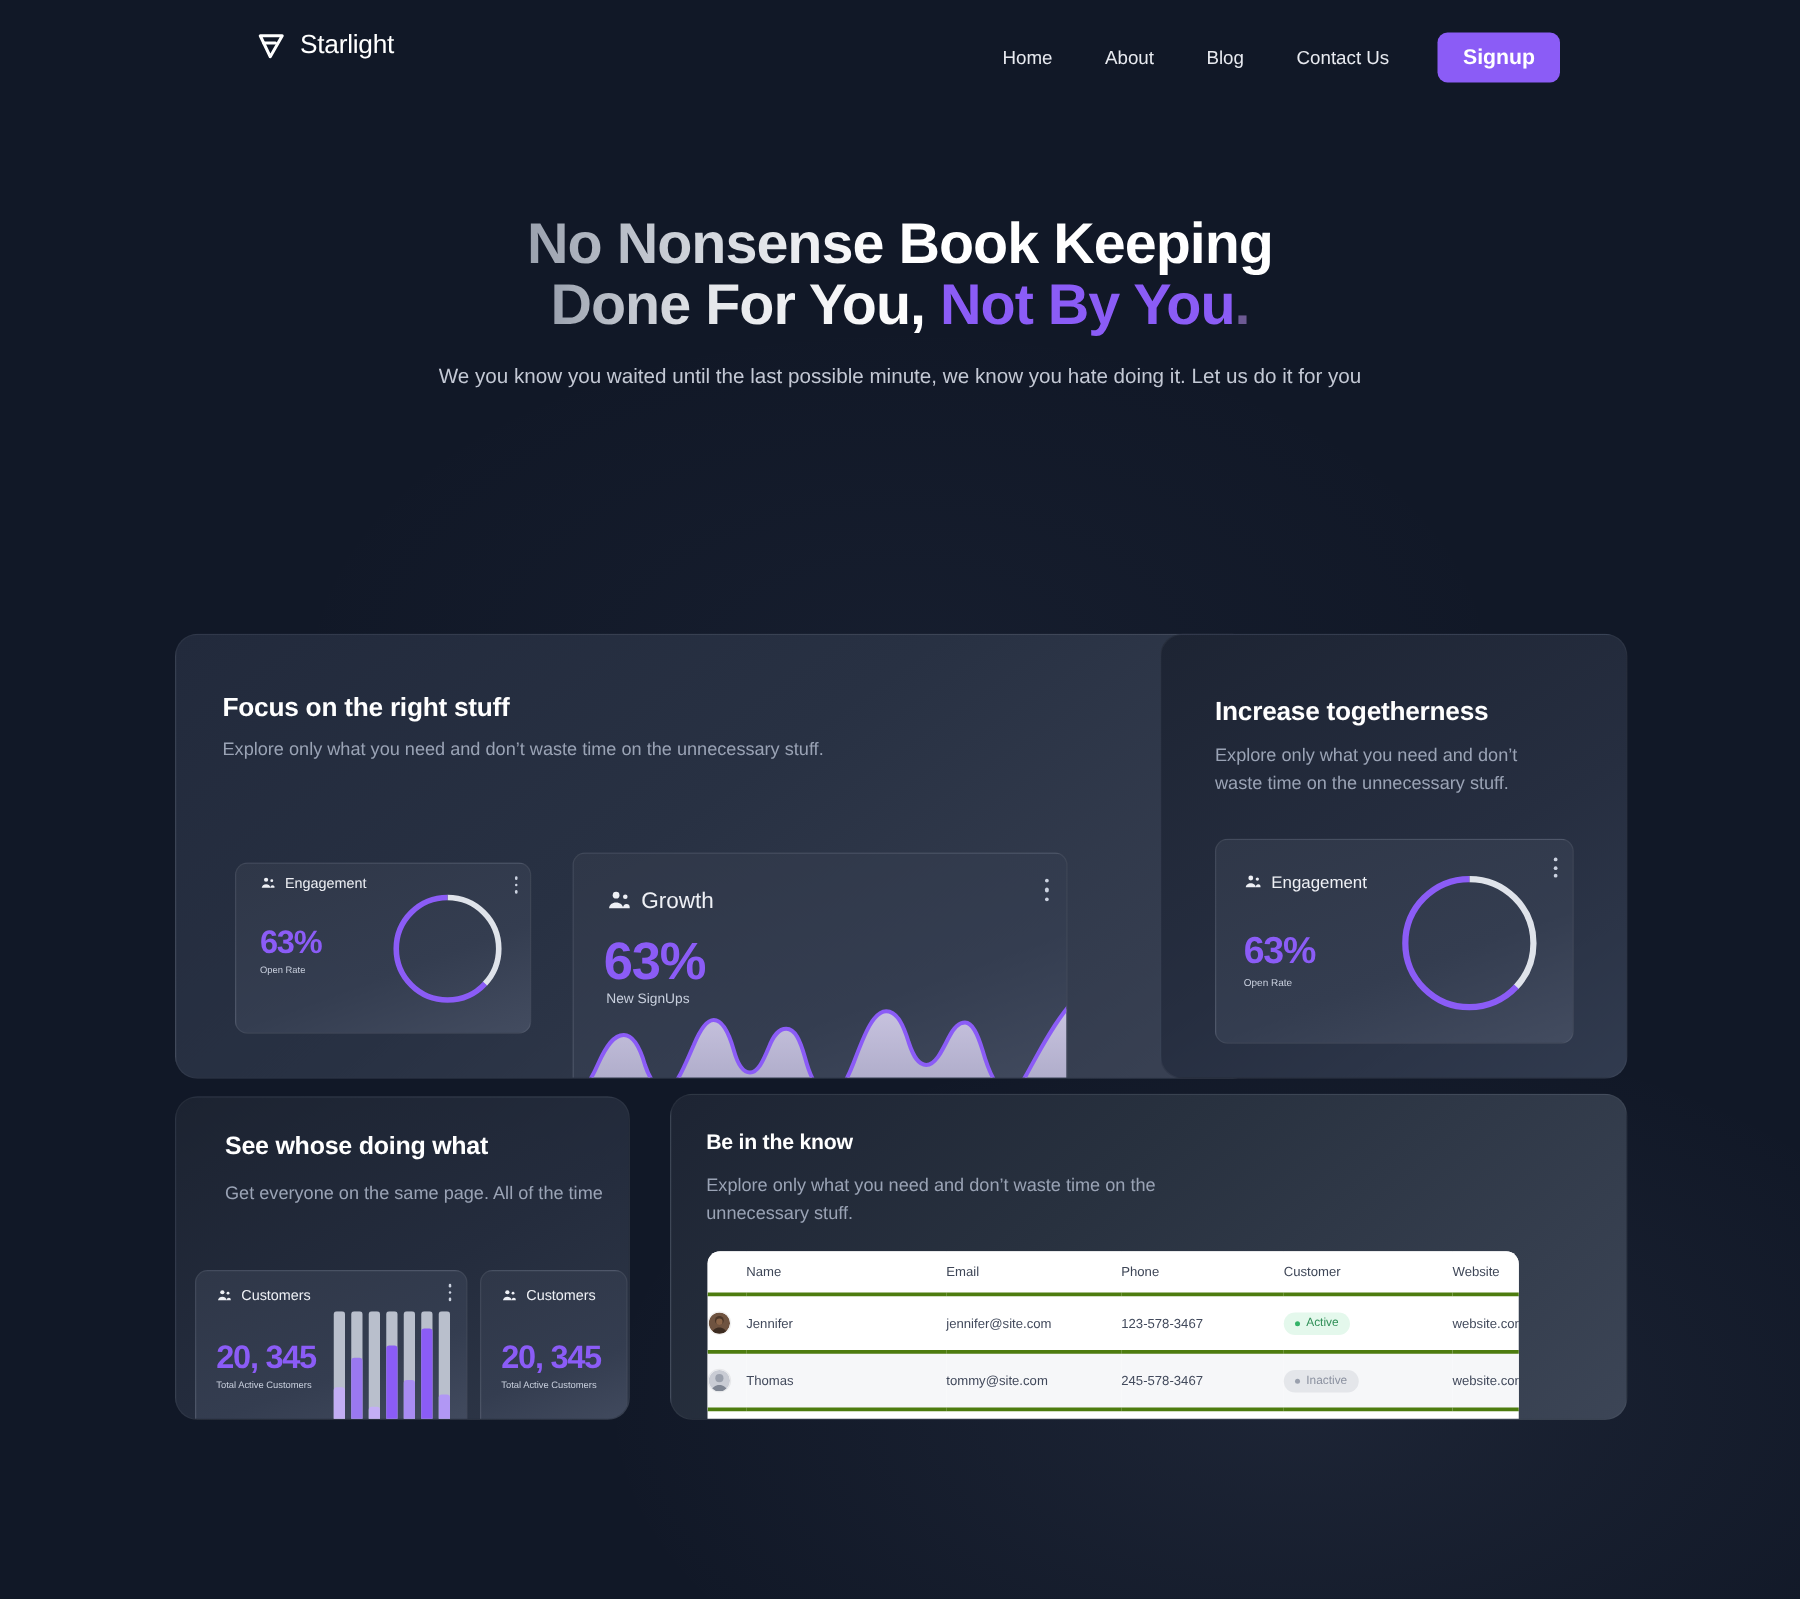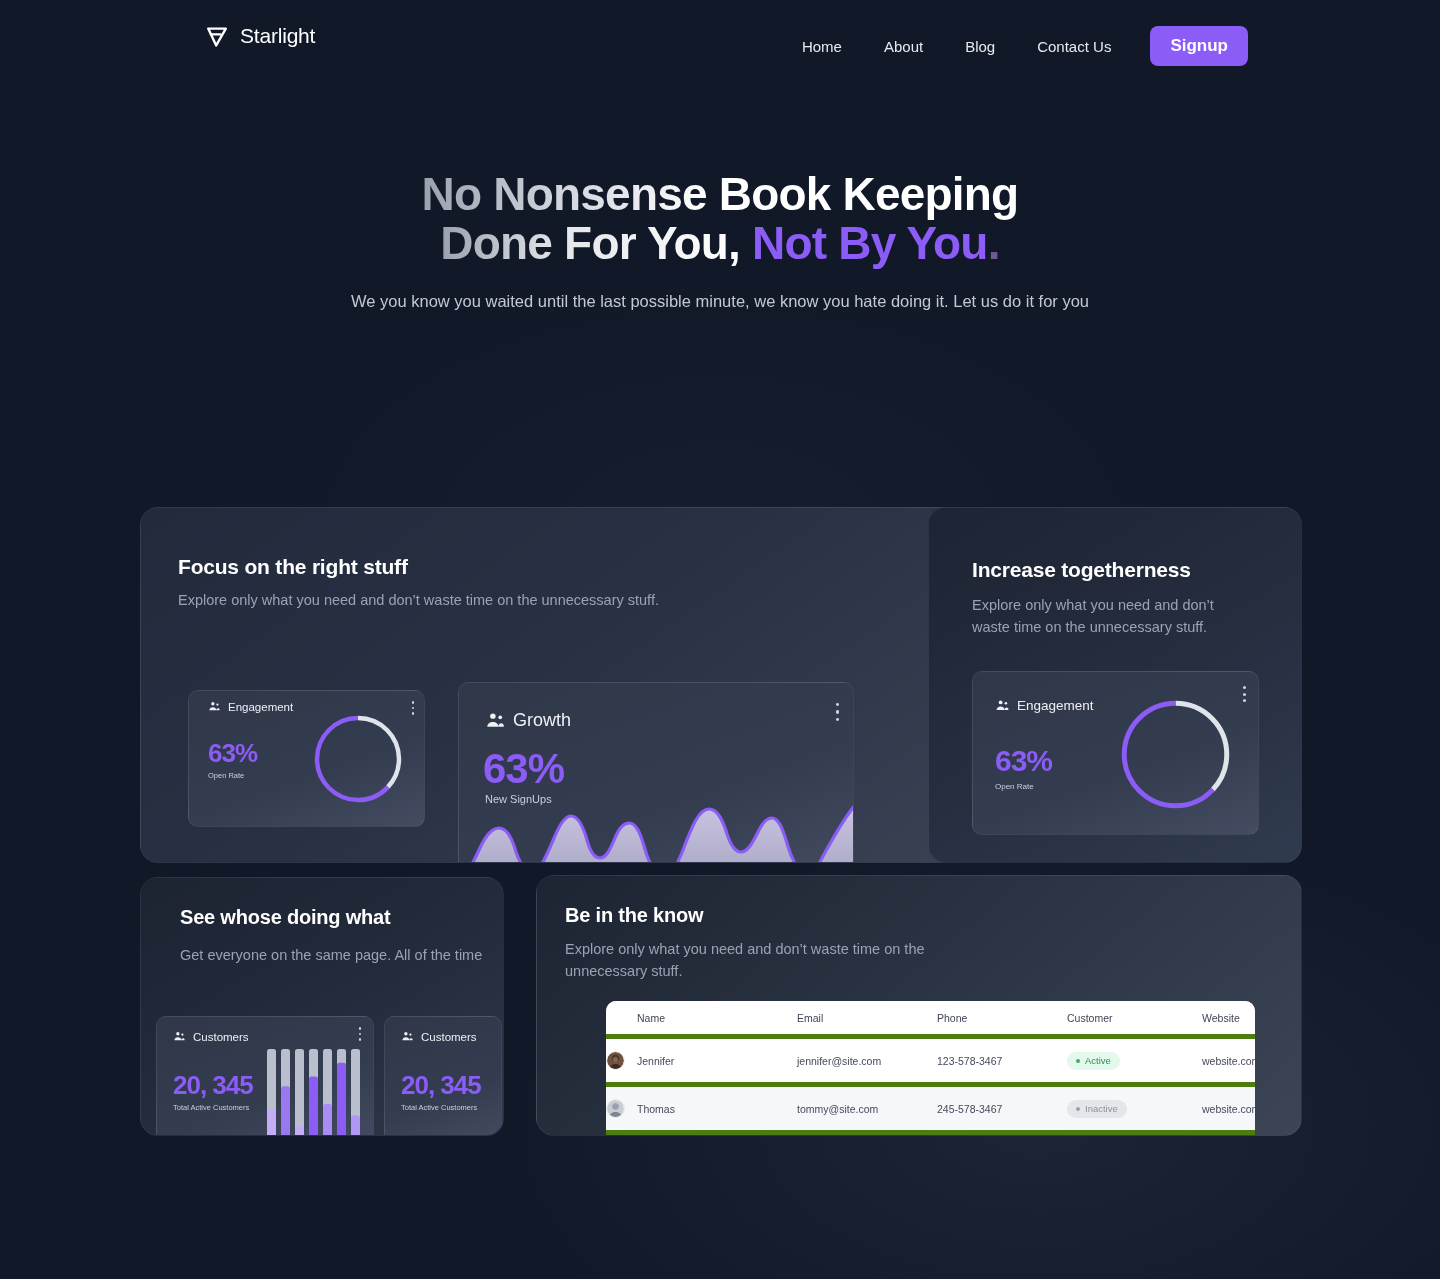--- a/index.html
+++ b/index.html
@@ -86,21 +86,21 @@
 
   .card-title{ color:#fff; font-weight:700; letter-spacing:-0.2px; }
   .card-sub{ color:#9aa3b5; }
 
   .card-a .card-title{ position:absolute; left:37px; top:47px; font-size:21px; }
   .card-a .card-sub{ position:absolute; left:37px; top:84px; font-size:14.5px; }
   .card-b .card-title{ position:absolute; left:43px; top:50px; font-size:21px; }
   .card-b .card-sub{ position:absolute; left:43px; top:86px; font-size:14.5px; width:265px; line-height:22px; }
   .card-c .card-title{ position:absolute; left:39px; top:28px; font-size:20px; }
   .card-c .card-sub{ position:absolute; left:39px; top:66px; font-size:14.5px; line-height:22px; }
-  .card-d .card-title{ position:absolute; left:28px; top:28px; font-size:20px;text-align:right; }
+  .card-d .card-title{ position:absolute; left:28px; top:28px; font-size:17px;text-align:right; }
   .card-d .card-sub{ position:absolute; left:28px; top:62px; font-size:14.5px; width:400px; line-height:22px; }
 
   
   .widget{
     position:absolute;
     background:linear-gradient(160deg,#2f3748 0%, #343d50 60%, #434c60 100%);
     border:1px solid rgba(255,255,255,0.07);
     border-radius:10px; overflow:hidden;
   }
   .w-head{ position:absolute; display:flex; align-items:center; gap:7px; }
@@ -156,30 +156,29 @@
   .w-cust2 .w-head{ left:16px; top:13px; }
   .w-cust2 .w-head .lbl{ font-size:11.5px; }
   .w-cust2 .w-big{ left:16px; top:53px; font-size:26px; }
   .w-cust2 .w-cap{ left:16px; top:86px; font-size:7.5px; }
 
   
   .w-table{
     position:absolute; left:29px; top:125px; width:649px; height:136px;
     background:#ffffff; border-radius:10px 10px 0 0; overflow:hidden;
     border:none;
-    margin-left:40px;
   }
   .tbl{ width:100%; border-collapse:collapse; table-layout:fixed; }
   .tbl th{
     text-align:left; font-size:10.5px; font-weight:400; color:#3e4657;
     padding:11px 0 10px 0; background:#fff;
   }
   .tbl td{
     font-size:10.5px; color:#424a5c; padding:12px 0; vertical-align:middle;
-    border-top:5px solid #4d7c0f;
+    border-top:3px solid #4d7c0f;
   }
   .tbl tr.alt td{ background:#f6f7f9; }
   .tbl th:nth-child(1), .tbl td:nth-child(2){ padding-left:0; }
   .avatar{
     width:19px; height:19px; border-radius:50%; display:block;
     border:1px solid rgba(0,0,0,0.06);
   }
   .badge{
     display:inline-flex; align-items:center; gap:5px;
     font-size:9.5px; padding:3.5px 9px; border-radius:10px;

